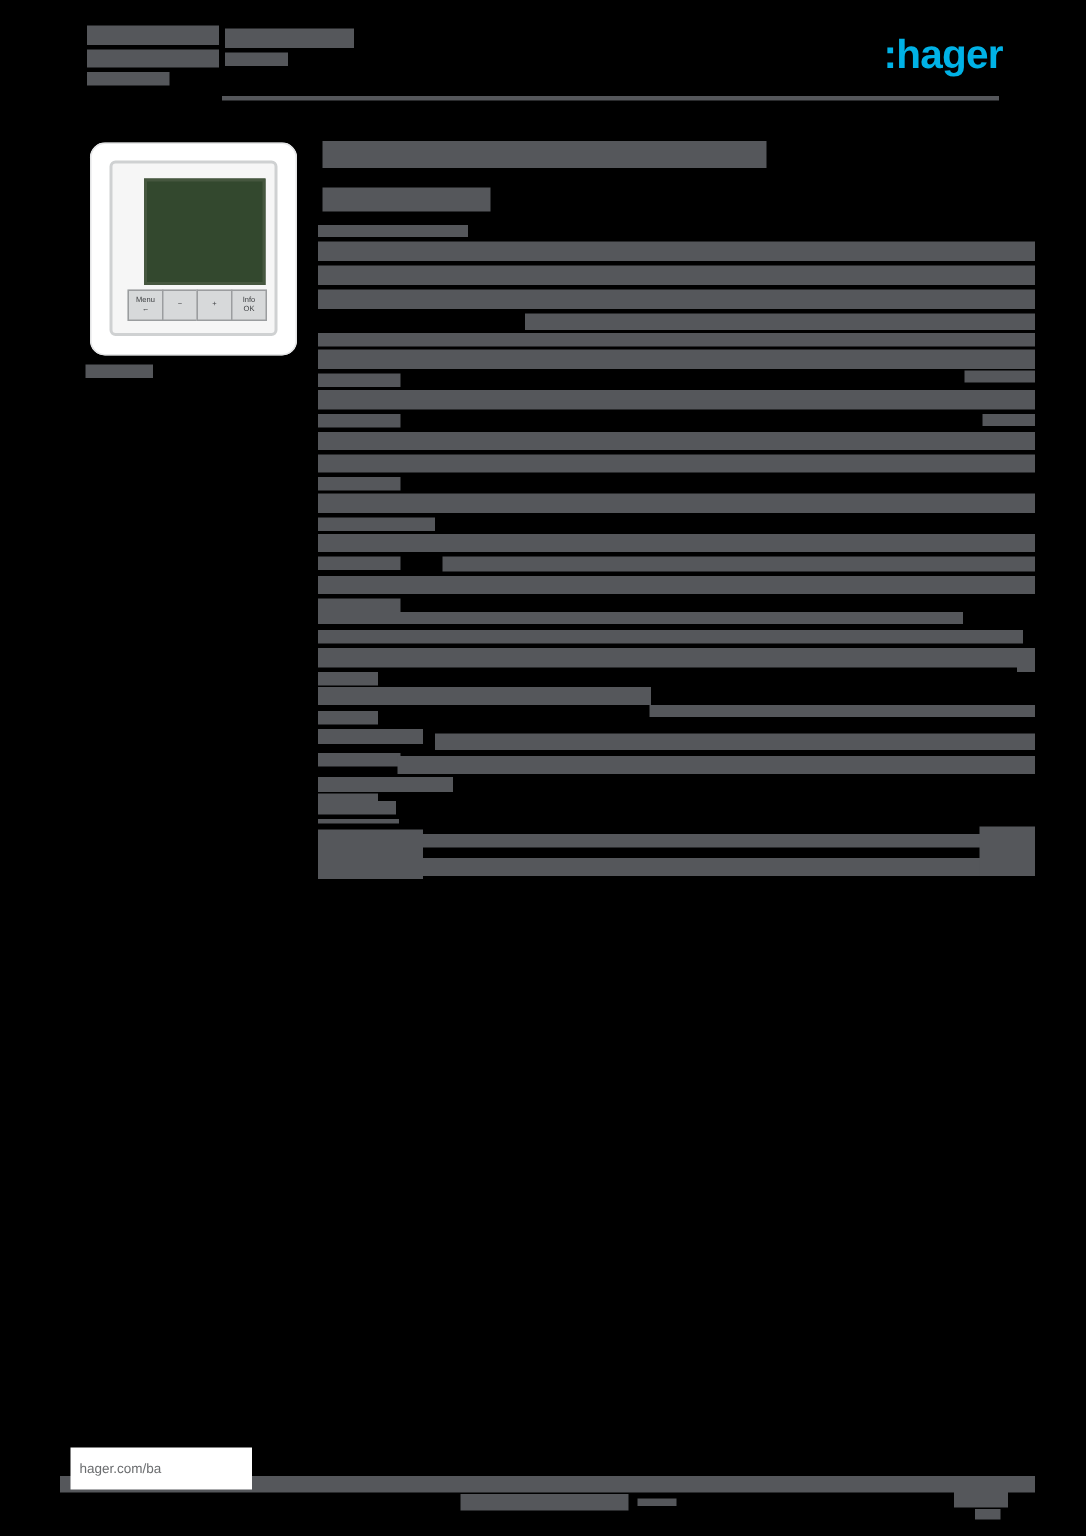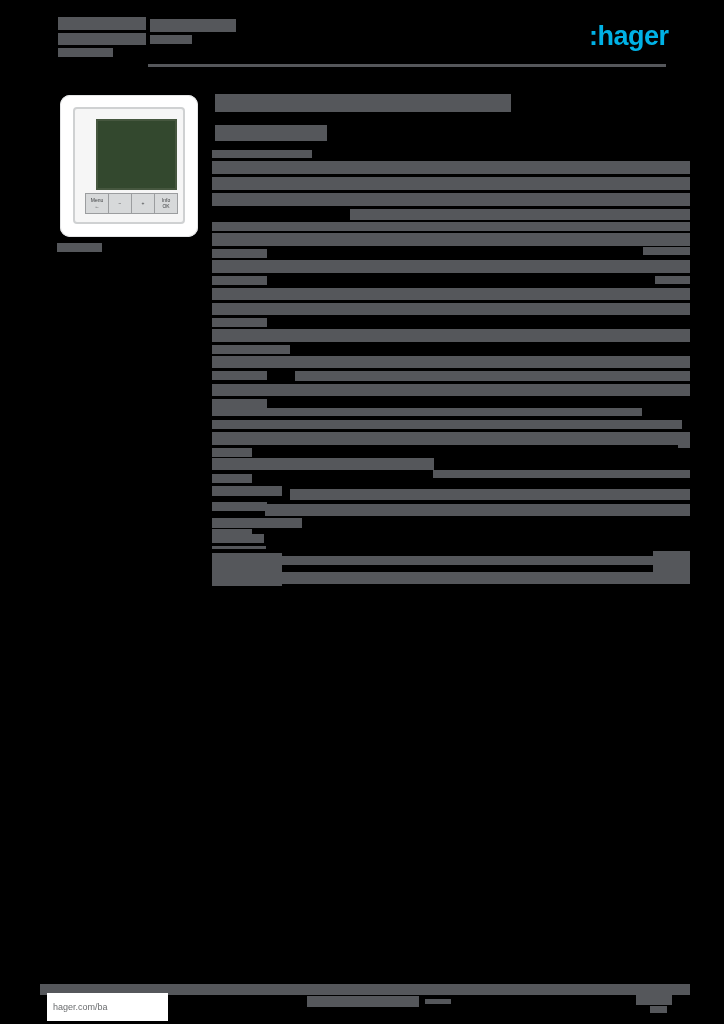--- a/index.html
+++ b/index.html
@@ -16,21 +16,21 @@
           border:2px solid #cfd1d2;border-radius:4px;background:#f6f6f6;}
   .device-screen{position:absolute;left:36px;top:24px;width:81px;height:71px;
           background:var(--lcd,#33482e);border:2px solid #46573f;box-sizing:border-box;}
   .device-buttons{position:absolute;left:26px;top:98px;width:92px;height:21px;
           display:flex;background:#e9eaea;}
   .device-btn{flex:1;border:1px solid #9b9d9f;margin-left:-1px;background:#d7d9da;
           font-size:5px;line-height:1.15;color:#3c3e40;display:flex;flex-direction:column;
           align-items:center;justify-content:center;overflow:hidden;}
   .device-btn span{display:block;white-space:nowrap;}
   
-  .footer-site{position:absolute;left:47px;top:993px;width:121px;height:28px;
+  .footer-site{position:absolute;left:47px;top:965px;width:121px;height:28px;
           background:#fff;display:flex;align-items:center;box-sizing:border-box;
           padding-left:6px;cursor:pointer;}
   .footer-site span{font-size:9px;color:#6b6d6f;}
 </style>
 </head>
 <body>
 
 <div class="page" style="--page-bg: #000000; --bar: #55575b; --logo: #00b2e6; --lcd: #33482e;">
 
   <div class="layer">

